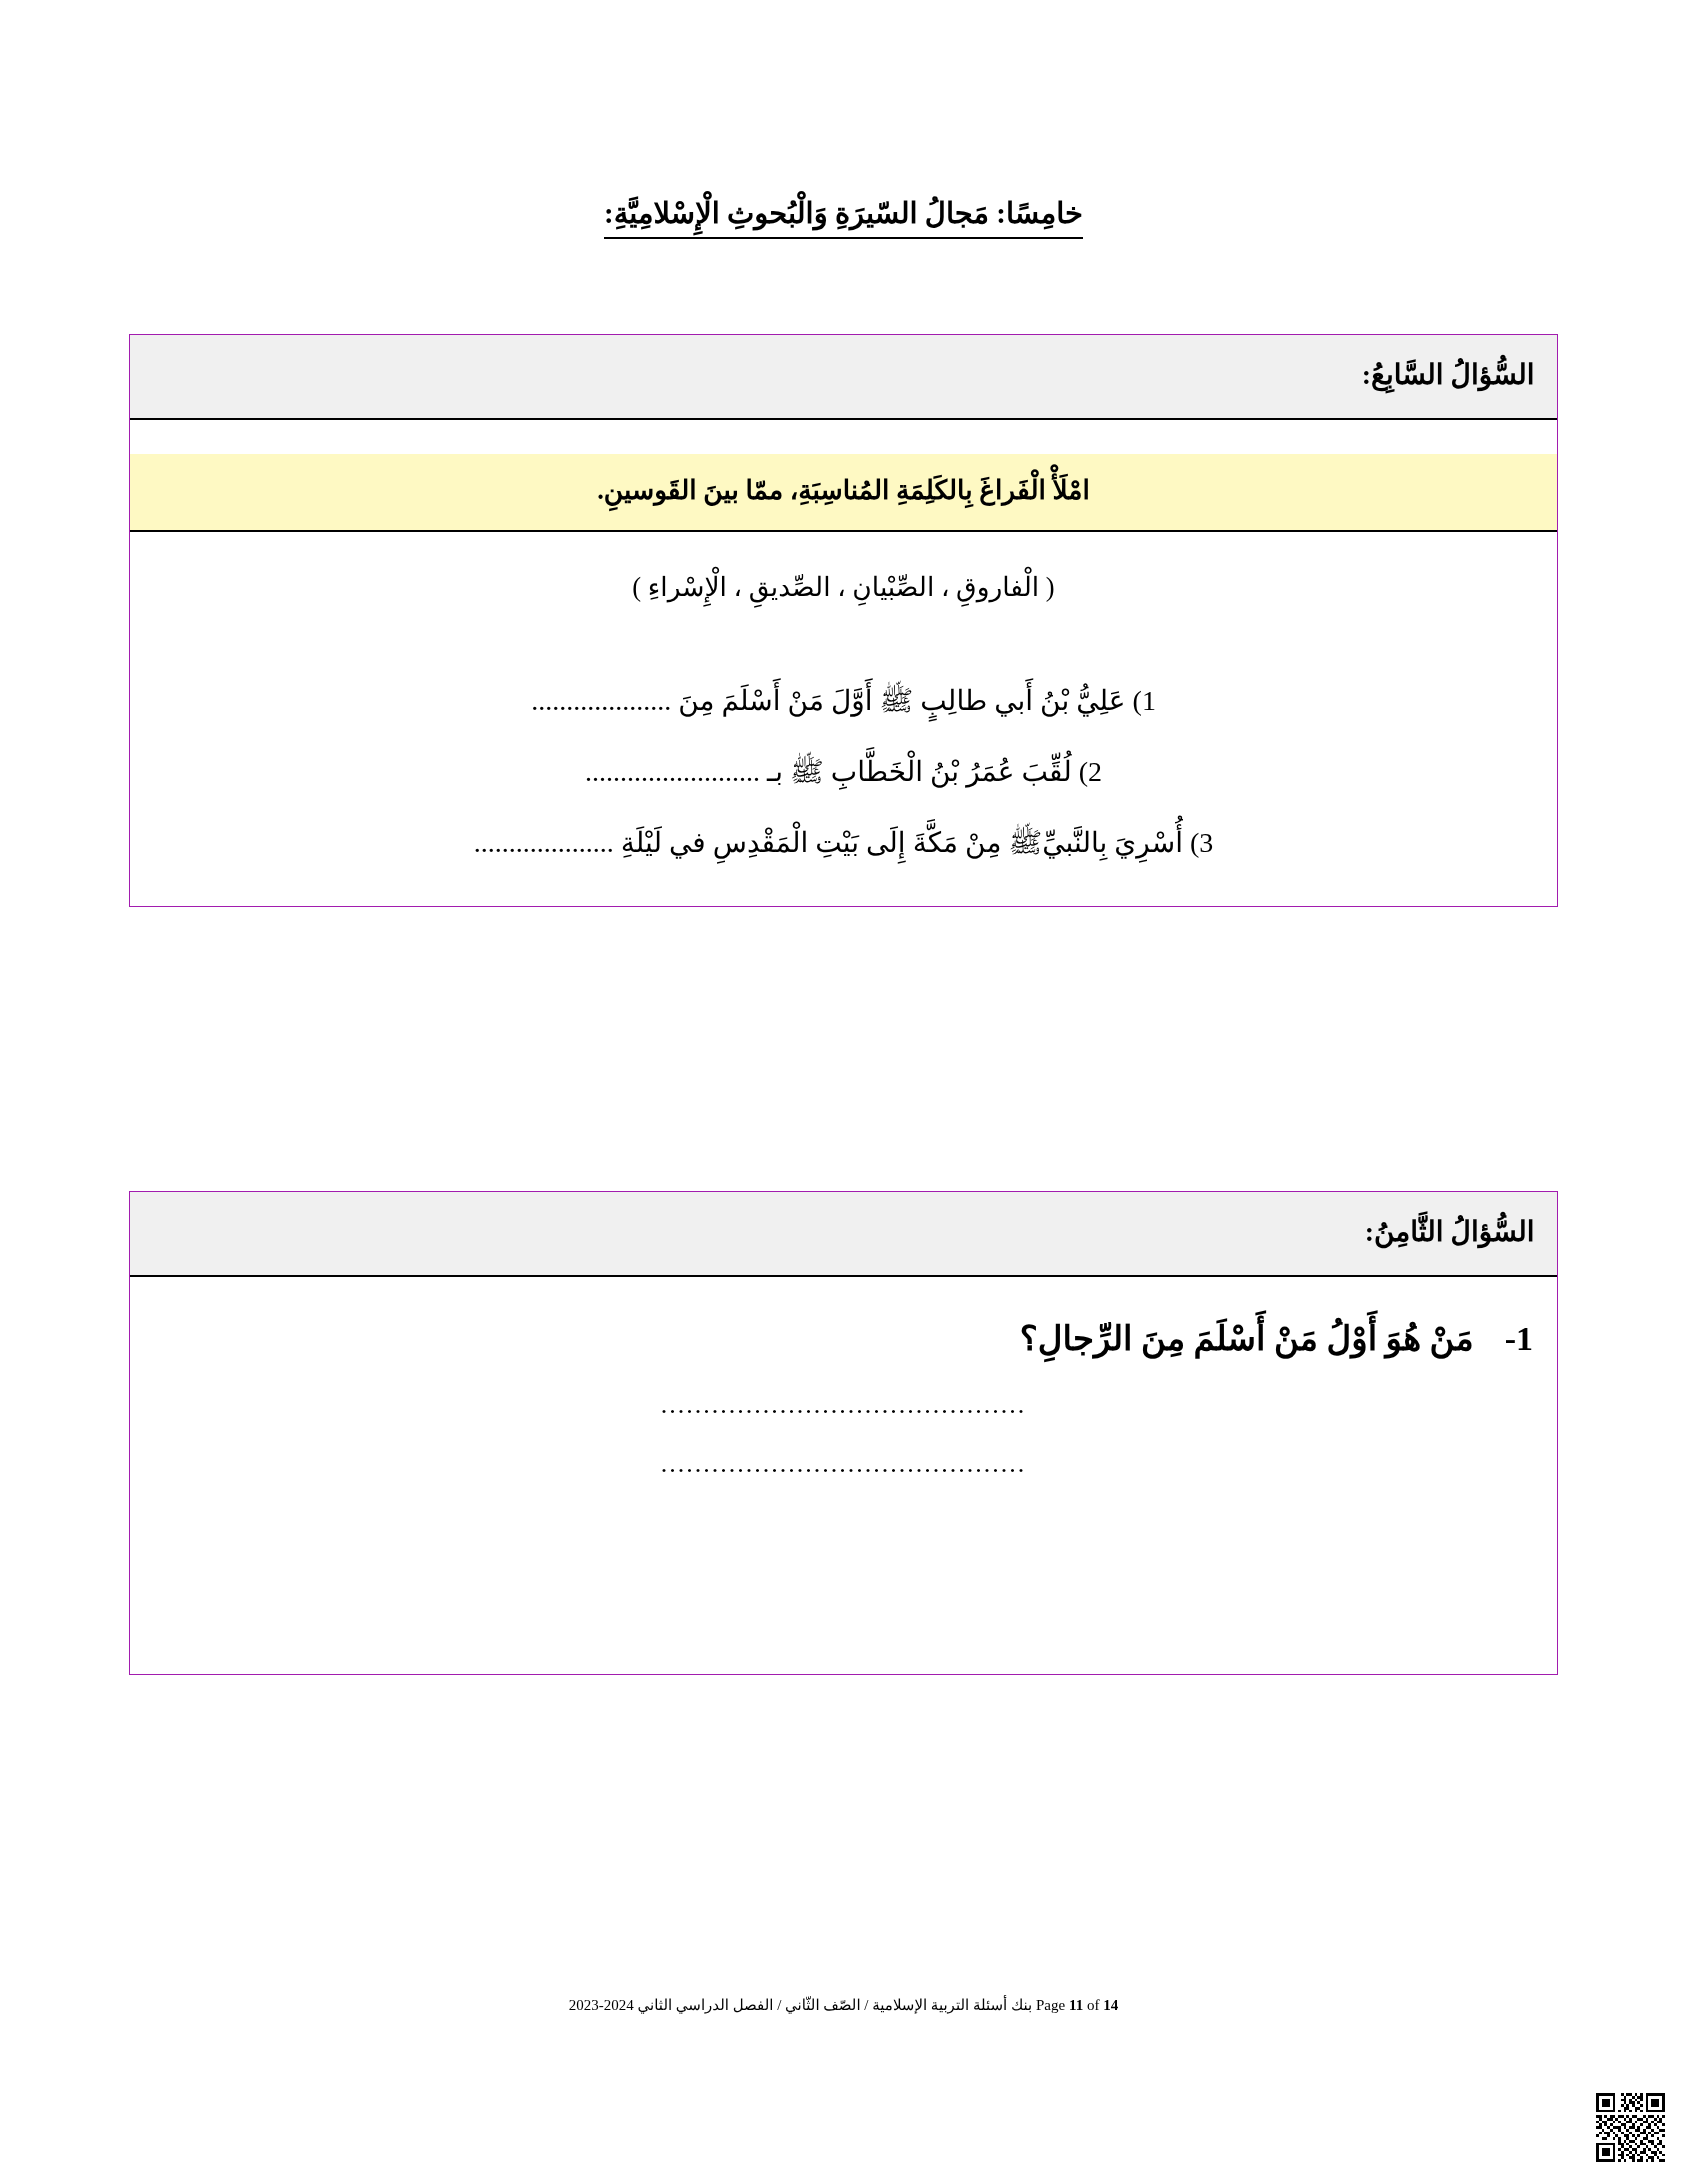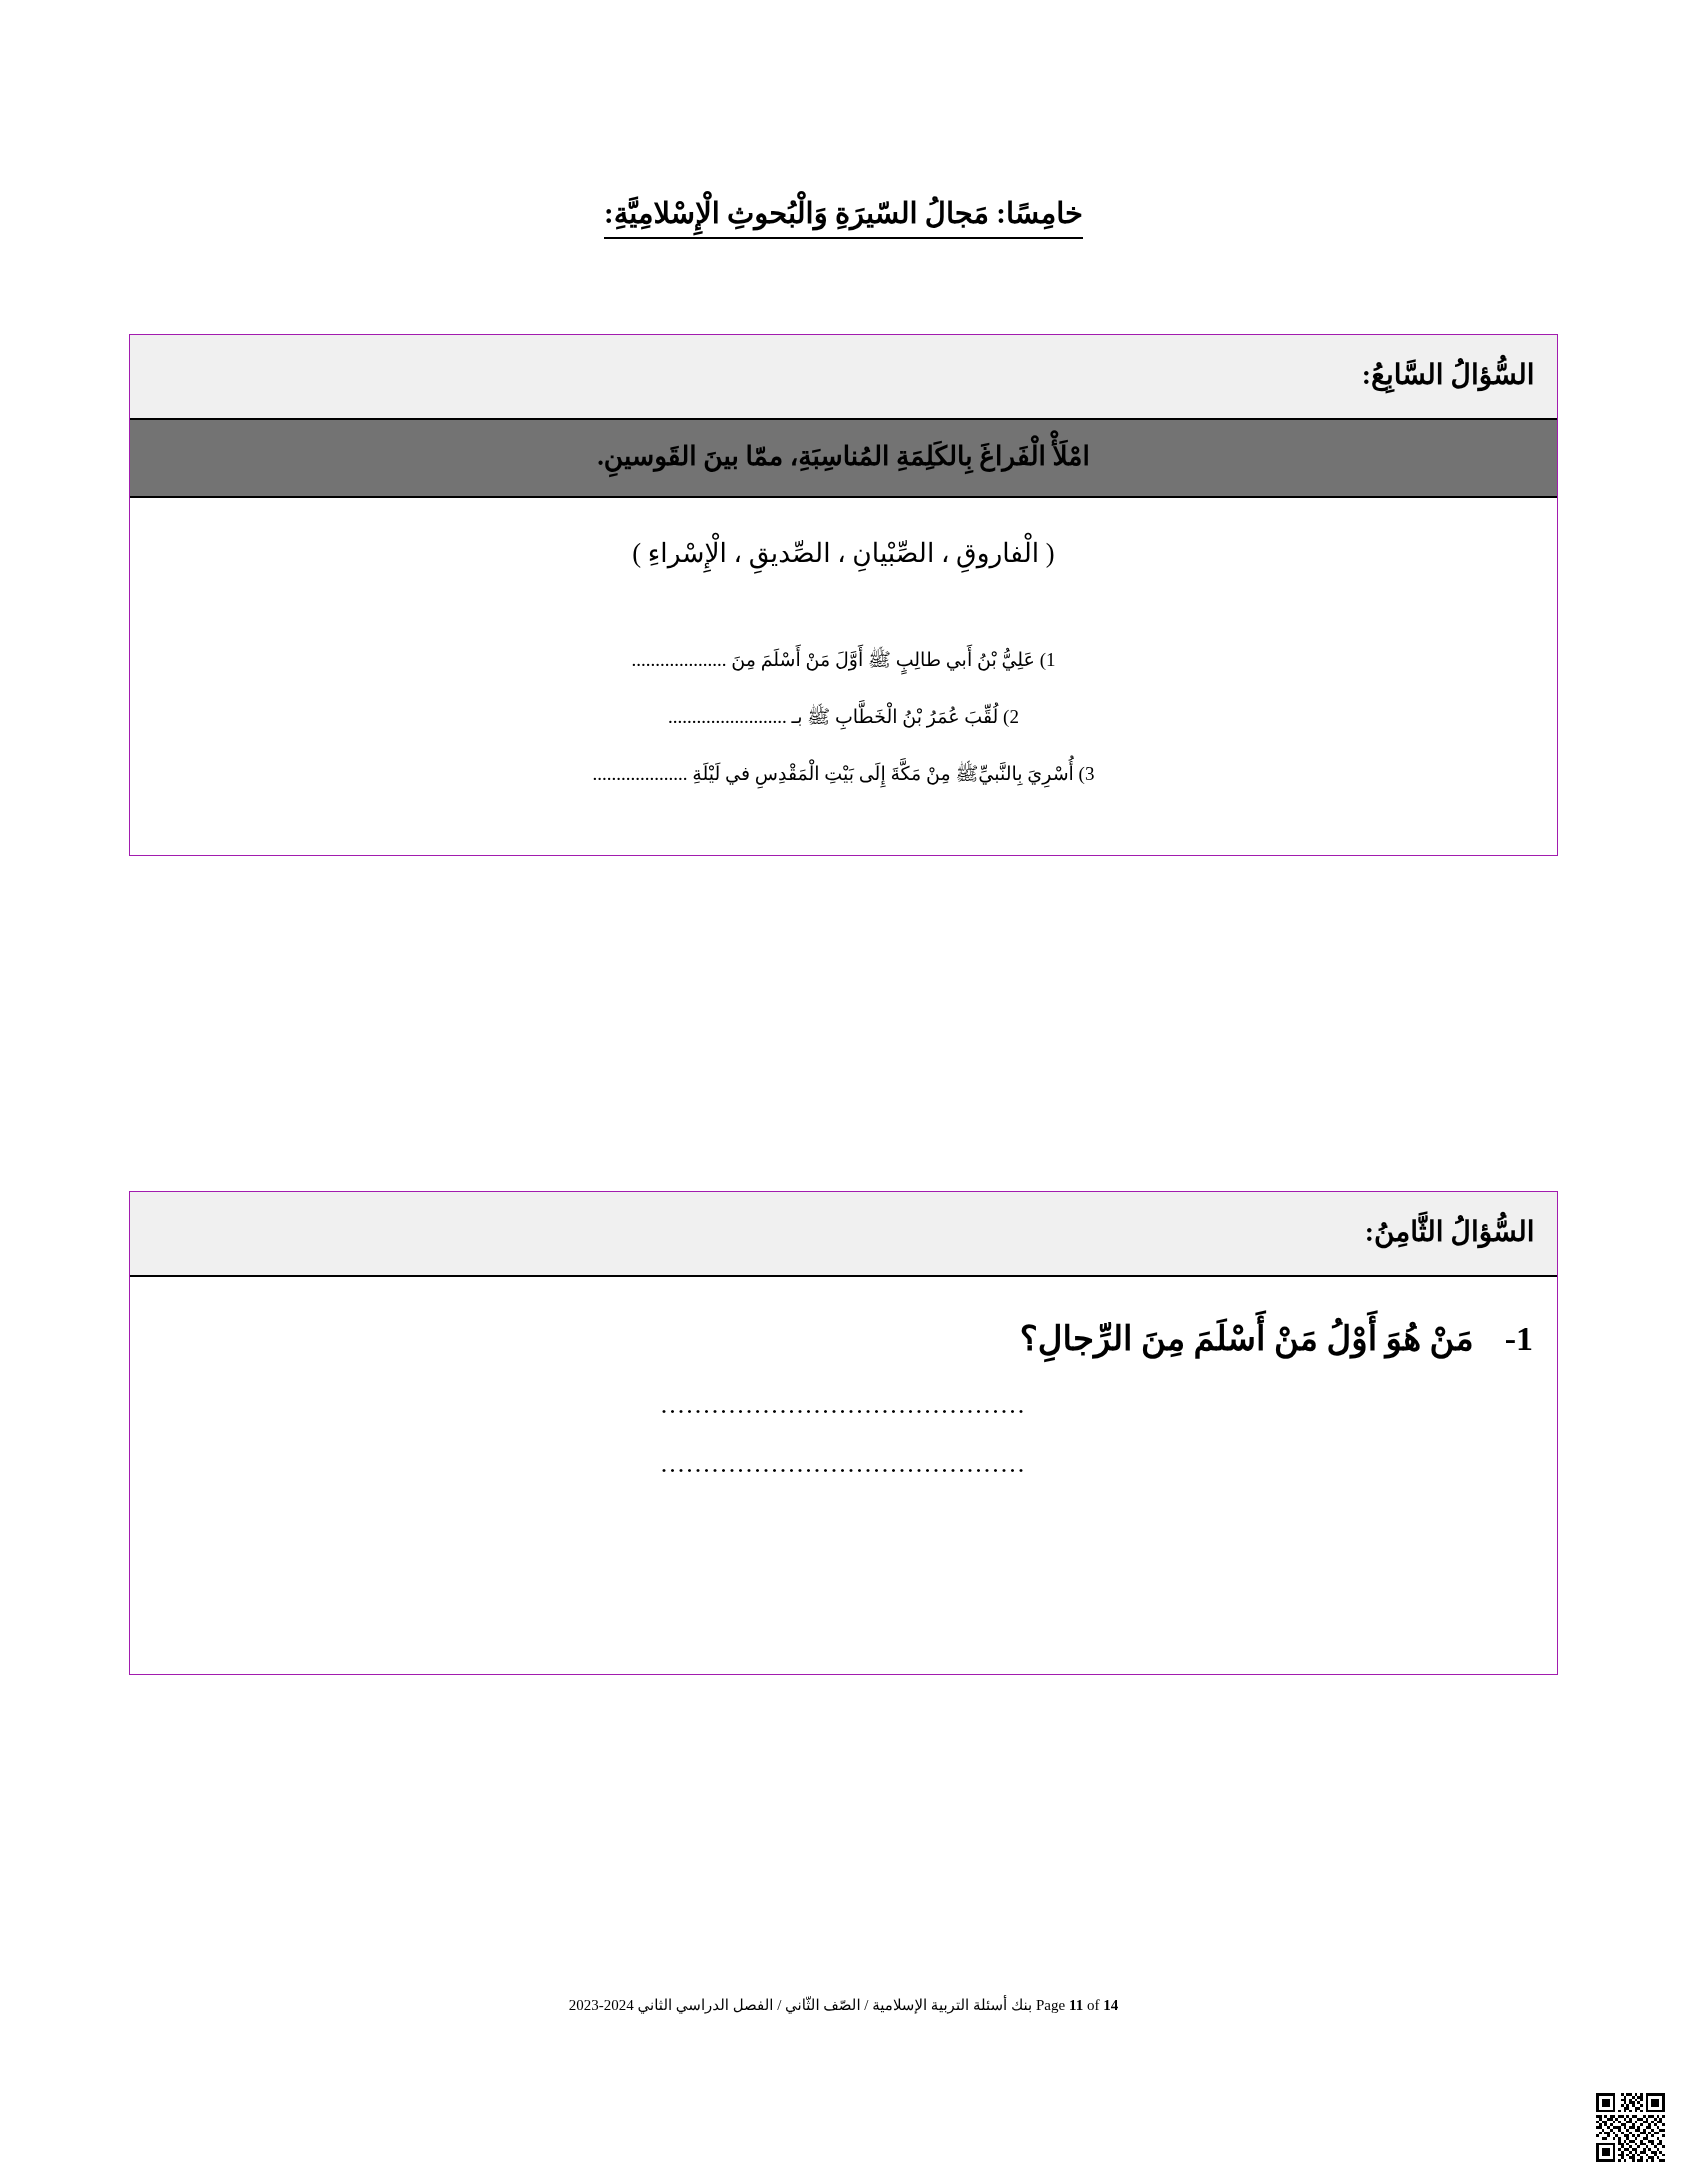--- a/index.html
+++ b/index.html
@@ -70,23 +70,24 @@
   }
   .row-head .label {
     font-family: "Liberation Serif", "DejaVu Serif", serif;
     font-weight: bold;
     font-size: 28px;
     line-height: 1.45;
     text-align: right;
     white-space: nowrap;
   }
   .row-instr {
-    background: #737373;
+    background: #fef9c3;
     padding: 17px 22.5px 20px 22.5px;
     box-sizing: border-box;
+    margin-top: 34px;
   }
   .row-instr .label {
     font-family: "Liberation Serif", "DejaVu Serif", serif;
     font-weight: bold;
     font-size: 26.5px;
     line-height: 1.45;
     text-align: center;
     white-space: nowrap;
   }
 
@@ -103,21 +104,21 @@
     line-height: 1.6;
     text-align: center;
     padding: 14.6px 0 5.3px 0;
     white-space: nowrap;
   }
   .fill-list {
     margin-top: 52px;
   }
   .fill-item {
     font-family: "Liberation Serif", "DejaVu Serif", serif;
-    font-size: 19px;
+    font-size: 28px;
     line-height: 1.55;
     text-align: center;
     padding: 13.2px 0 14.6px 0;
     white-space: nowrap;
     direction: rtl;
   }
   .fill-item .num {
     font-family: "Liberation Serif", "DejaVu Serif", serif;
   }
   .dots {

